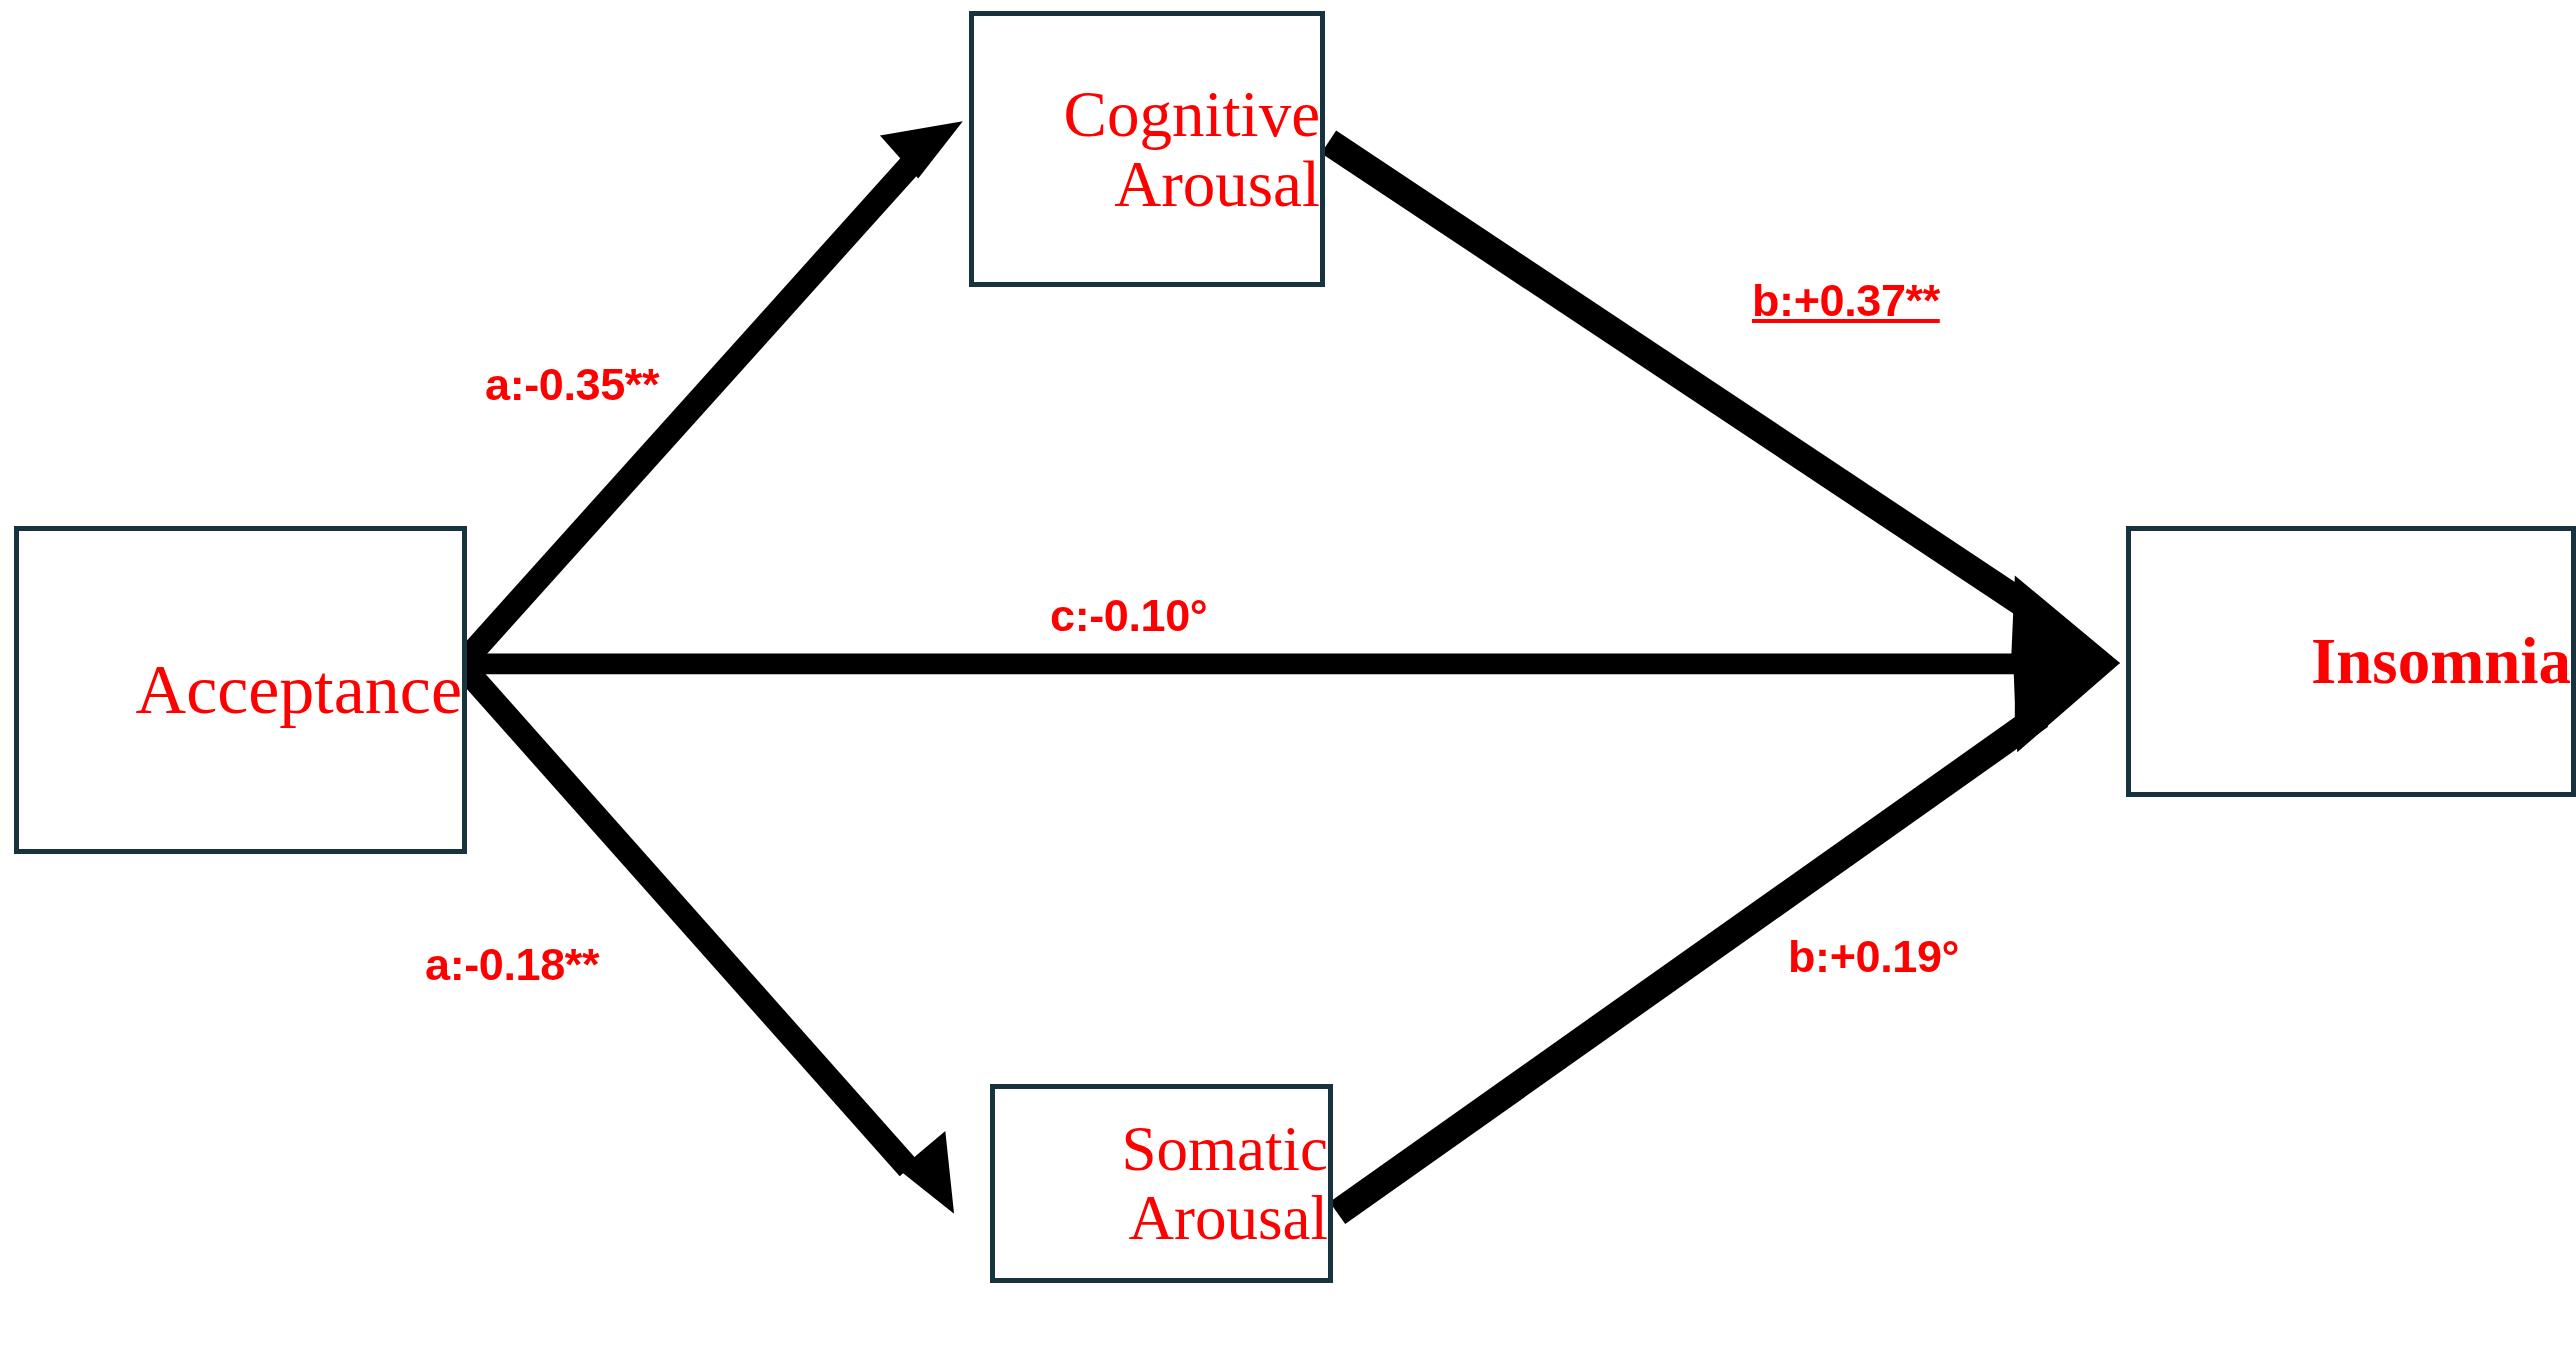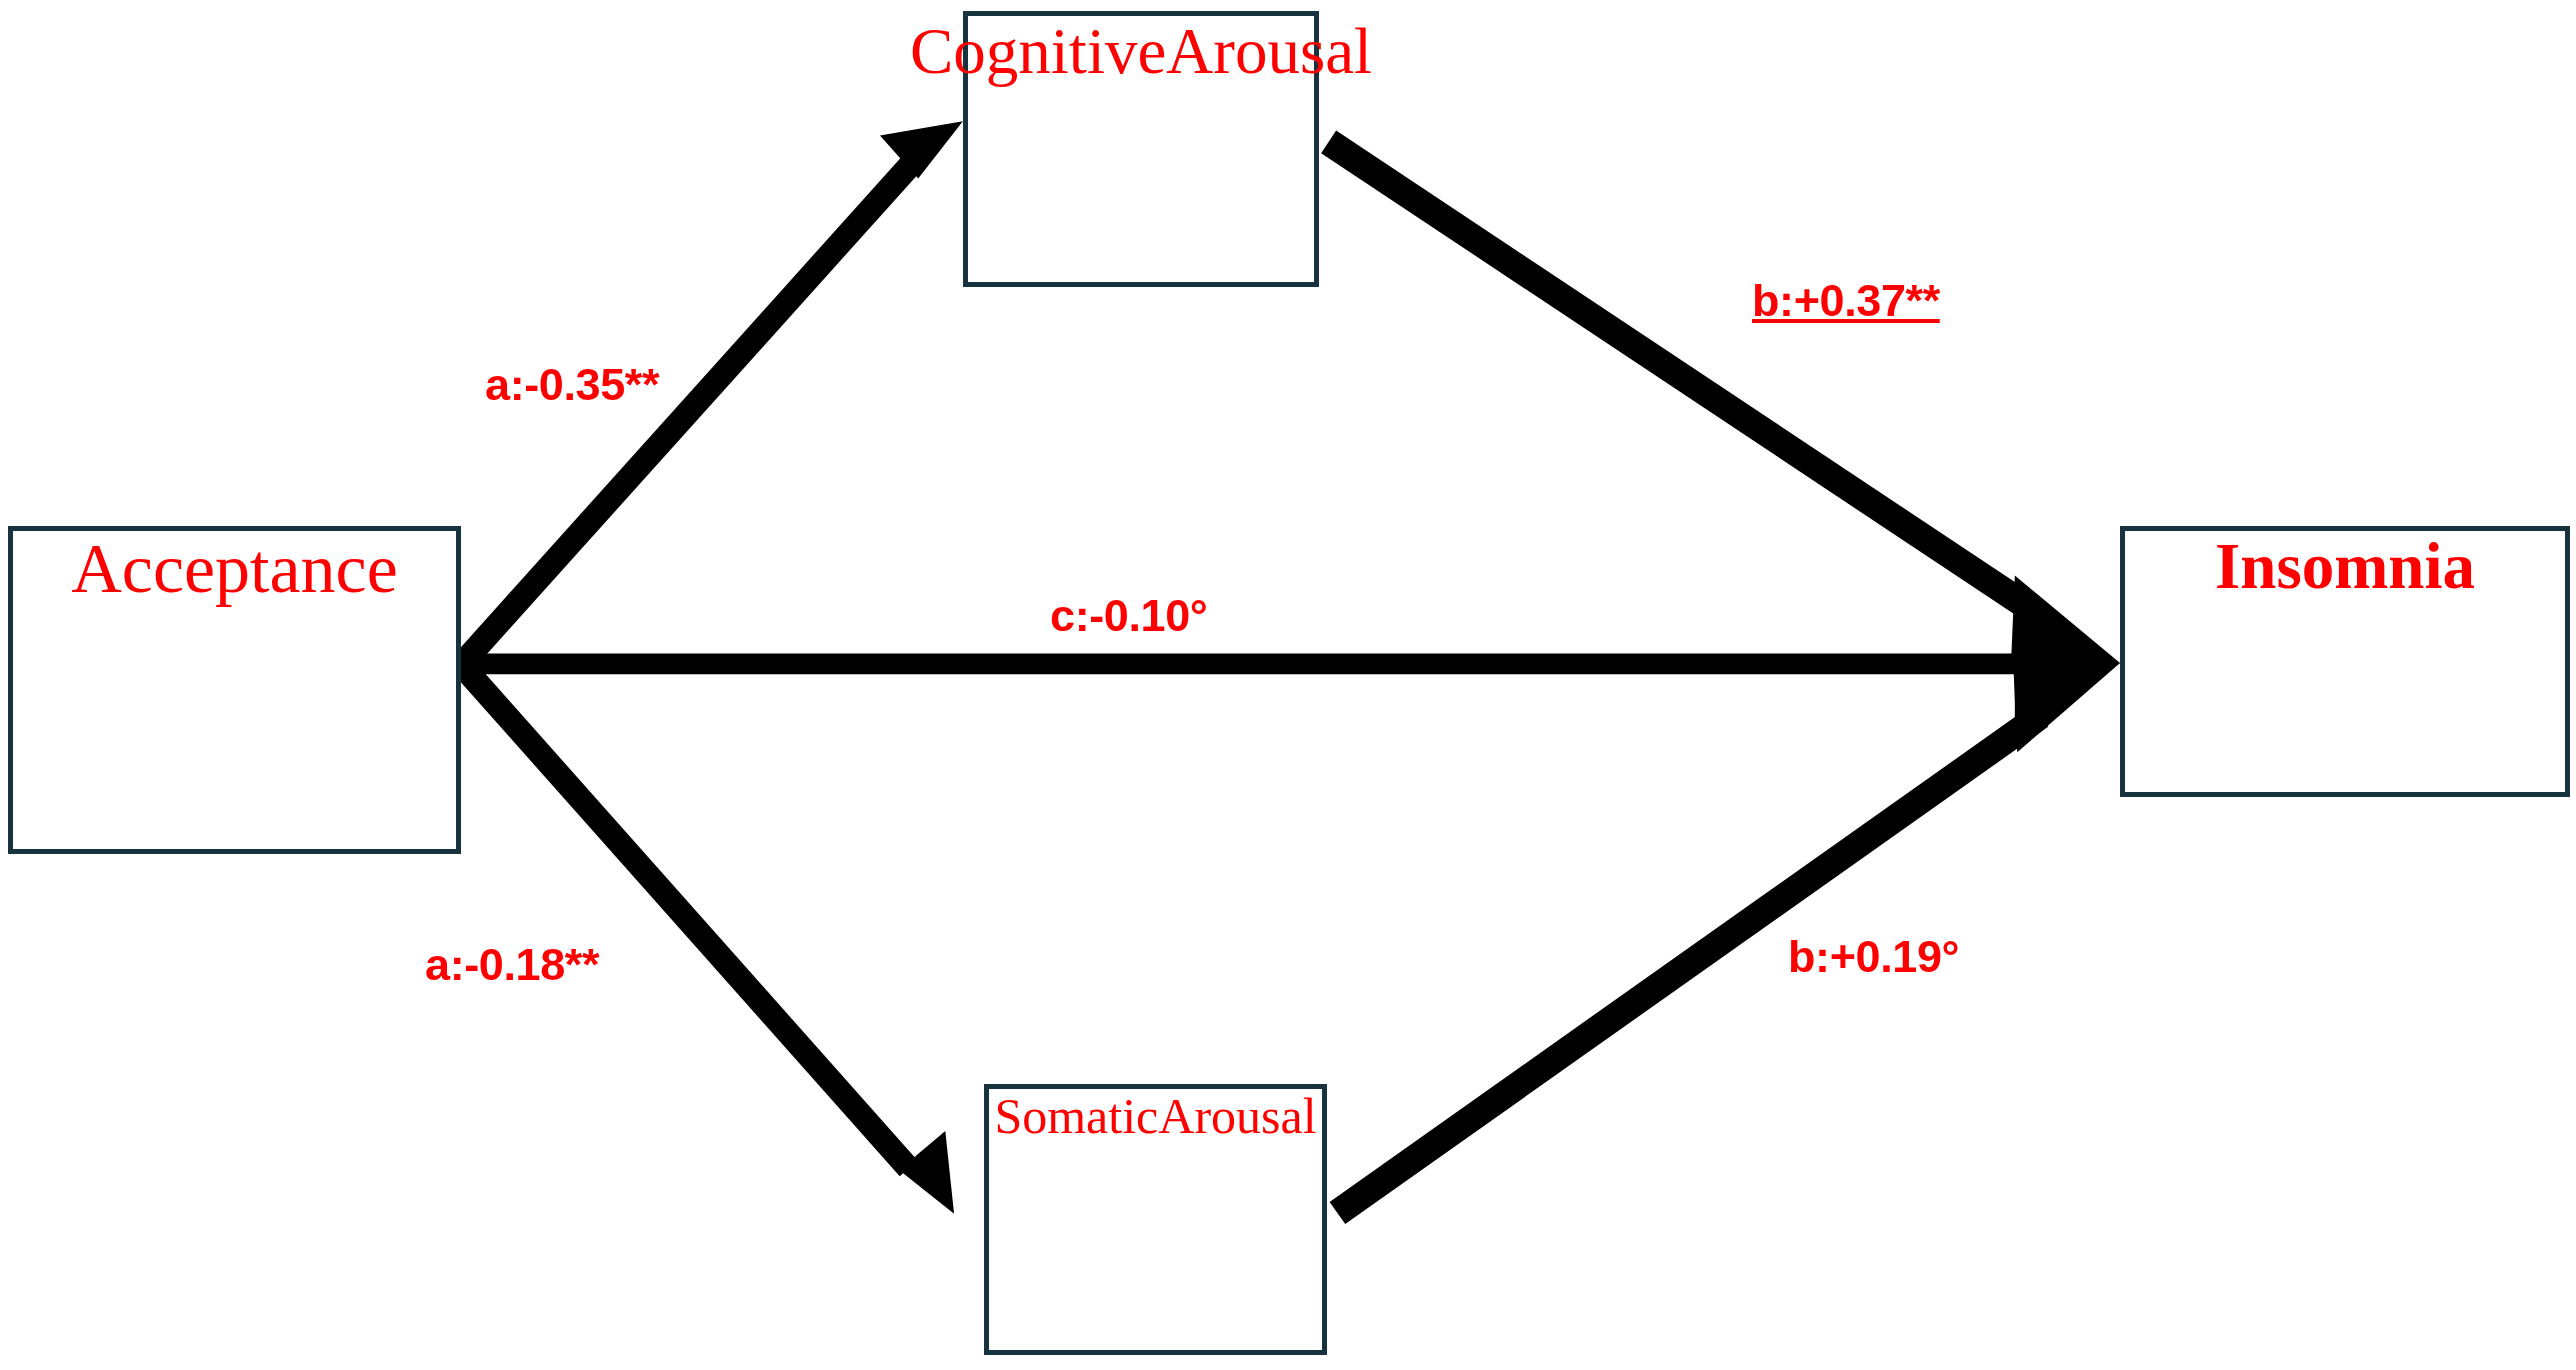--- a/index.html
+++ b/index.html
@@ -24,47 +24,48 @@
     top: 0;
     width: 2576px;
     height: 1370px;
   }
   .node-box {
     position: absolute;
     box-sizing: border-box;
     background: #ffffff;
     border: 5.6px solid #16333f;
     display: flex;
-    flex-direction: row;
-    align-items: flex-start;
+    flex-direction: column;
+    align-items: flex-end;
     justify-content: center;
     color: #ff0000;
     font-family: "Liberation Serif", "DejaVu Serif", serif;
     font-weight: 400;
     line-height: 1.08;
     text-align: center;
     z-index: 3;
+    margin-left: 6px;
   }
   .node-line {
     display: block;
     white-space: nowrap;
   }
 
   
   #node-acceptance {
     left: 8px;  top: 526px;  width: 453px;  height: 328px;
     font-size: 70px;
   }
   #node-cognitive-arousal {
     left: 963px; top: 11px;  width: 356px;  height: 276px;
     font-size: 65px;
   }
   #node-somatic-arousal {
-    left: 984px; top: 1084px; width: 343px; height: 271px;
-    font-size: 50px;
+    left: 984px; top: 1084px; width: 343px; height: 199px;
+    font-size: 63px;
   }
   #node-insomnia-symptoms {
     left: 2120px; top: 526px;  width: 450px;  height: 271px;
     font-size: 65px;
     font-weight: bold;
   }
 
   
   .path-label {
     position: absolute;

